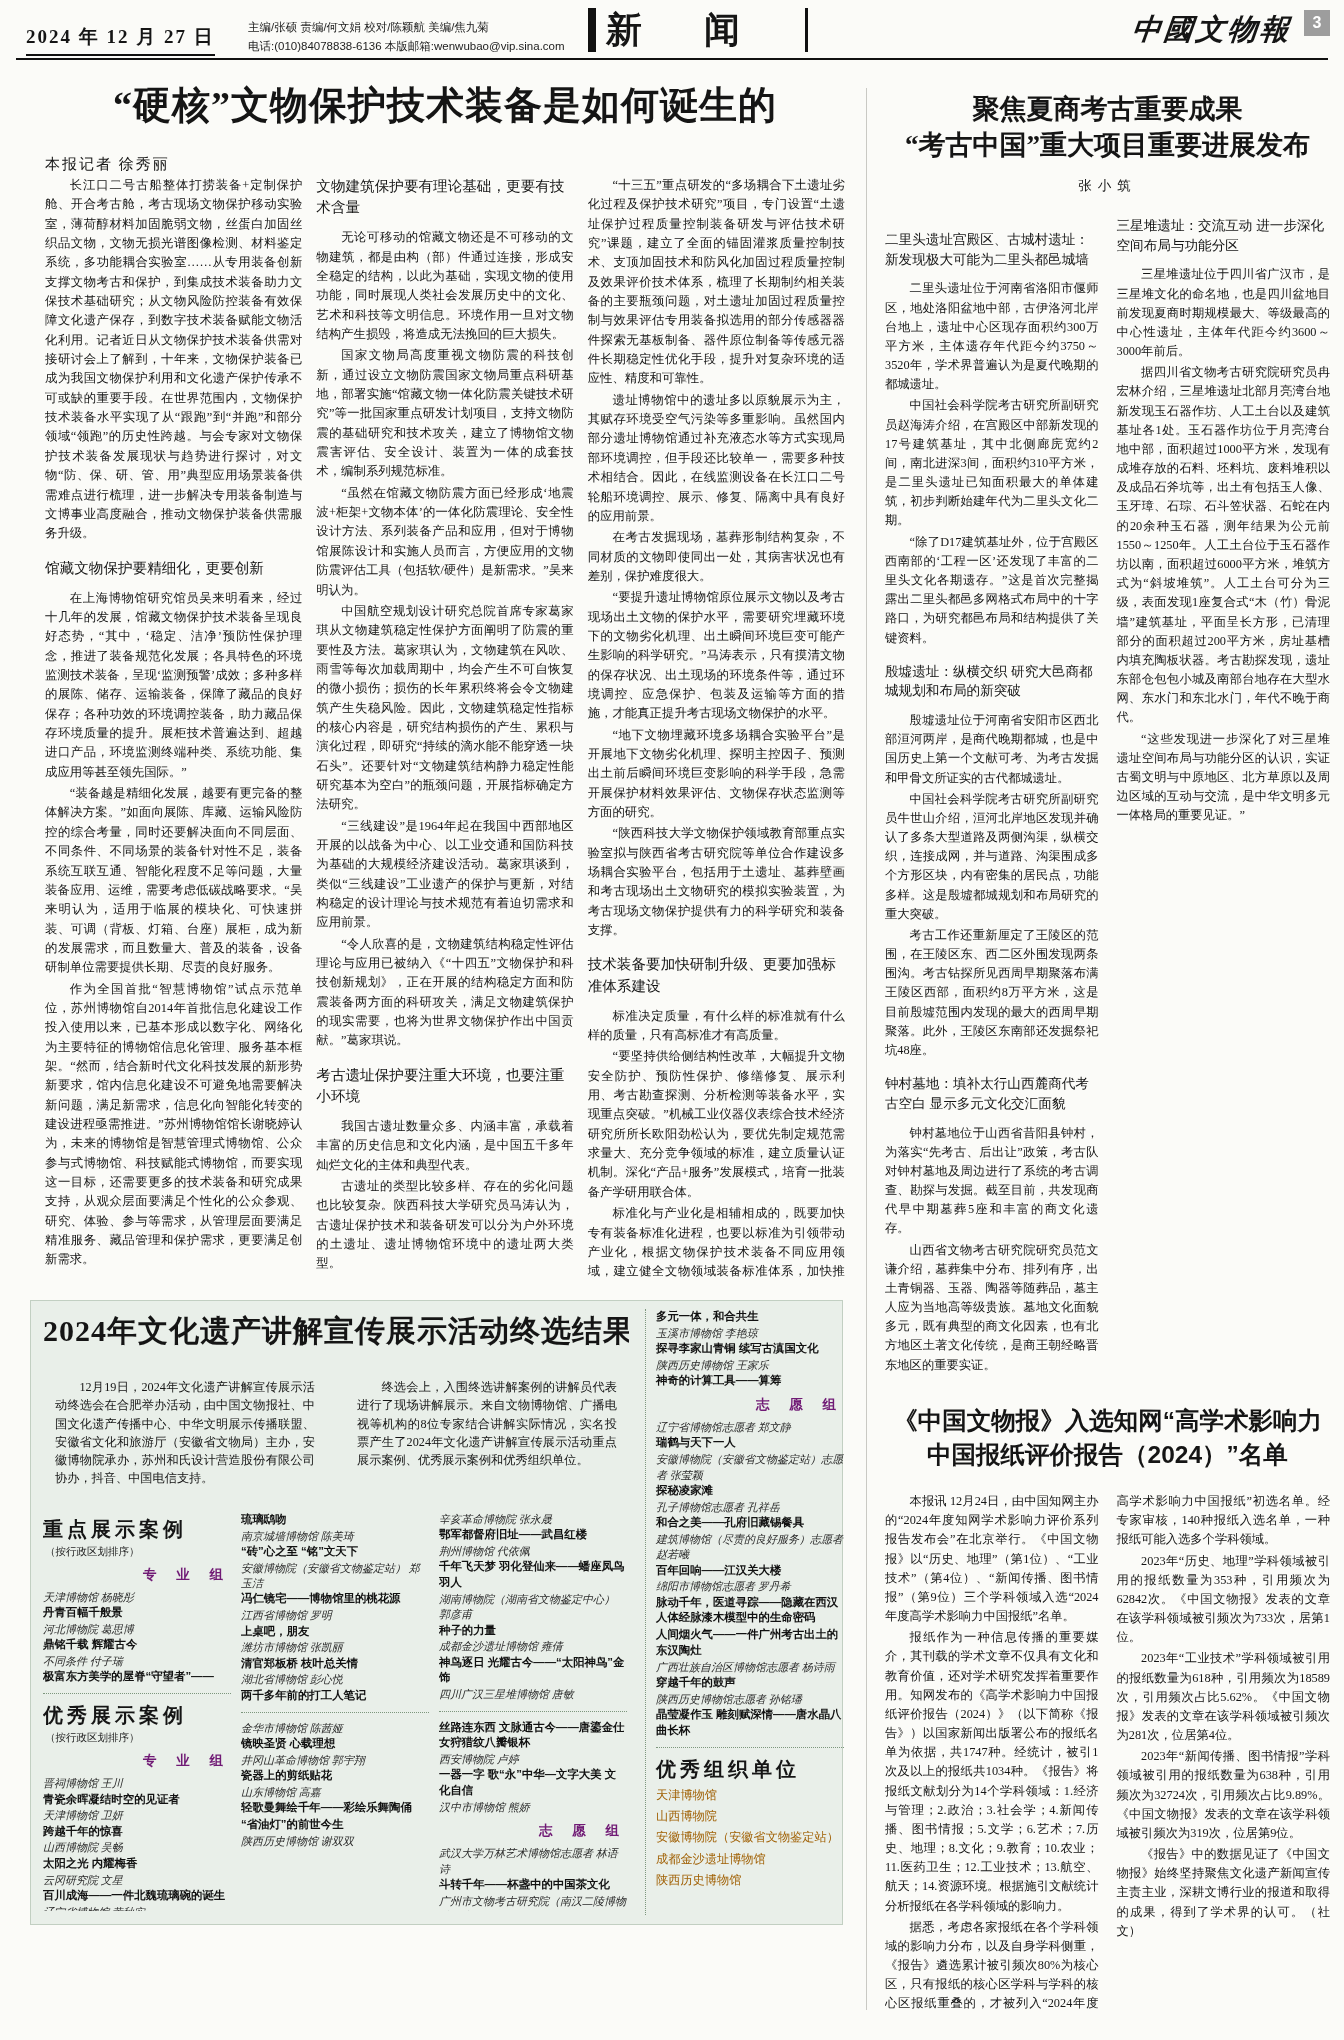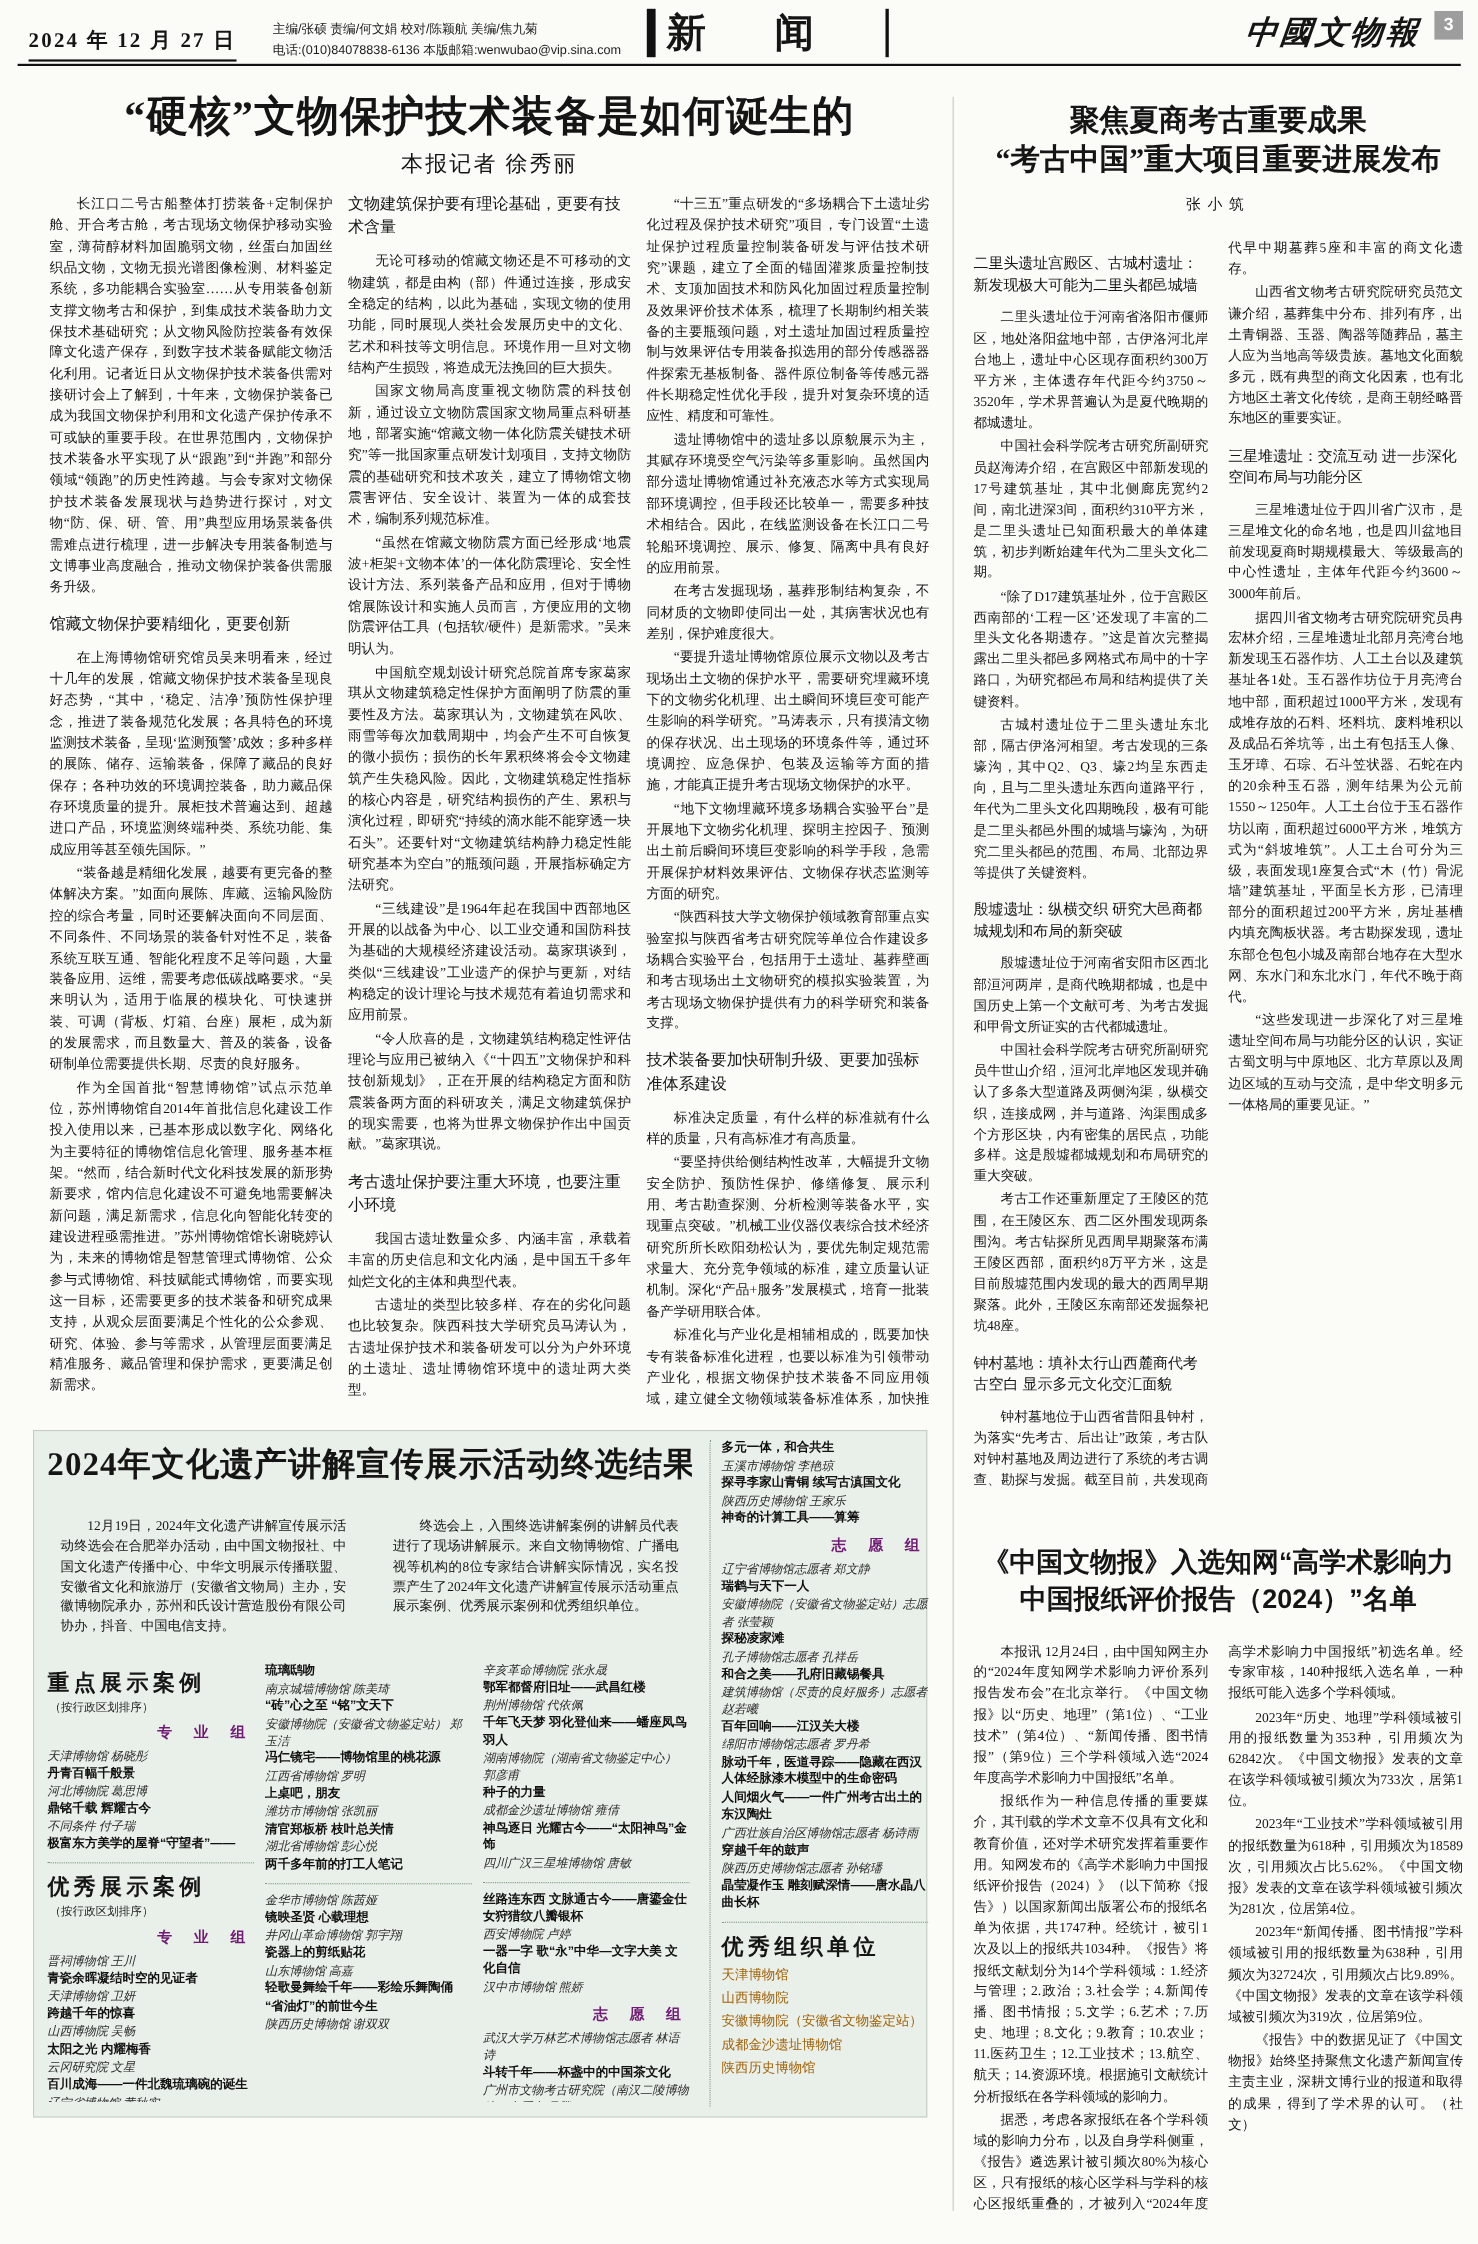--- a/index.html
+++ b/index.html
@@ -17,21 +17,21 @@
   #nw-wrap{position:absolute;left:588px;top:4px;width:220px;height:52px;}
   .nw-bar-l{position:absolute;left:0;top:4px;width:8px;height:44px;background:#111;}
   .nw-bar-r{position:absolute;right:0;top:4px;width:3px;height:44px;background:#111;}
   #nw-title{position:absolute;left:18px;top:2px;font-size:36px;font-weight:900;letter-spacing:26px;font-family:"Liberation Sans","DejaVu Sans",sans-serif;}
   #masthead{position:absolute;right:52px;top:10px;font-size:29px;font-weight:bold;font-style:italic;letter-spacing:3px;transform:skewX(-6deg);}
   #pageno{position:absolute;right:14px;top:10px;width:26px;height:26px;background:#9d9d9d;color:#fff;
     font-size:16px;font-weight:bold;text-align:center;line-height:26px;font-family:"Liberation Sans","DejaVu Sans",sans-serif;}
   
   #main-art{position:absolute;left:45px;top:80px;width:800px;}
   #main-headline{font-size:38px;font-weight:bold;text-align:center;letter-spacing:1px;white-space:nowrap;}
-  #main-byline{font-size:20px;text-align:center;margin-top:4px;letter-spacing:2px;}
+  #main-byline{font-size:15px;text-align:left;margin-top:24px;letter-spacing:2px;}
   #main-body{position:absolute;left:45px;top:176px;width:800px;height:1118px;overflow:hidden;
     column-count:3;column-gap:14px;column-fill:auto;}
   .para{font-size:12.4px;line-height:1.56;text-align:justify;text-indent:2em;margin:0 0 2px 0;}
   .sub-h{font-family:"Liberation Sans","DejaVu Sans",sans-serif;font-size:14.6px;font-weight:normal;
     margin:14px 0 10px 0;line-height:1.45;break-inside:avoid;}
   
   #vsep{position:absolute;left:866px;top:88px;width:0;height:1922px;border-left:1px solid #c9c9c4;}
   
   #right-art{position:absolute;left:885px;top:92px;width:445px;}
   .r-hl{font-size:27px;font-weight:bold;text-align:center;line-height:1.32;white-space:nowrap;}
@@ -121,21 +121,20 @@
 <div id="right-art">
   <div class="r-hl">聚焦夏商考古重要成果</div>
   <div class="r-hl">“考古中国”重大项目重要进展发布</div>
   <div id="right-byline">张小筑</div>
 </div>
 <div id="right-body">
     <div class="sub-h">二里头遗址宫殿区、古城村遗址：新发现极大可能为二里头都邑城墙</div>
     <p class="para">二里头遗址位于河南省洛阳市偃师区，地处洛阳盆地中部，古伊洛河北岸台地上，遗址中心区现存面积约300万平方米，主体遗存年代距今约3750～3520年，学术界普遍认为是夏代晚期的都城遗址。</p>
     <p class="para">中国社会科学院考古研究所副研究员赵海涛介绍，在宫殿区中部新发现的17号建筑基址，其中北侧廊庑宽约2间，南北进深3间，面积约310平方米，是二里头遗址已知面积最大的单体建筑，初步判断始建年代为二里头文化二期。</p>
     <p class="para">“除了D17建筑基址外，位于宫殿区西南部的‘工程一区’还发现了丰富的二里头文化各期遗存。”这是首次完整揭露出二里头都邑多网格式布局中的十字路口，为研究都邑布局和结构提供了关键资料。</p>
-    <p class="para">古城村遗址位于二里头遗址东北部，隔古伊洛河相望。考古发现的三条壕沟，其中Q2、Q3、壕2均呈东西走向，且与二里头遗址东西向道路平行，年代为二里头文化四期晚段，极有可能是二里头都邑外围的城墙与壕沟，为研究二里头都邑的范围、布局、北部边界等提供了关键资料。</p>
     <div class="sub-h">殷墟遗址：纵横交织 研究大邑商都城规划和布局的新突破</div>
     <p class="para">殷墟遗址位于河南省安阳市区西北部洹河两岸，是商代晚期都城，也是中国历史上第一个文献可考、为考古发掘和甲骨文所证实的古代都城遗址。</p>
     <p class="para">中国社会科学院考古研究所副研究员牛世山介绍，洹河北岸地区发现并确认了多条大型道路及两侧沟渠，纵横交织，连接成网，并与道路、沟渠围成多个方形区块，内有密集的居民点，功能多样。这是殷墟都城规划和布局研究的重大突破。</p>
     <p class="para">考古工作还重新厘定了王陵区的范围，在王陵区东、西二区外围发现两条围沟。考古钻探所见西周早期聚落布满王陵区西部，面积约8万平方米，这是目前殷墟范围内发现的最大的西周早期聚落。此外，王陵区东南部还发掘祭祀坑48座。</p>
     <div class="sub-h">钟村墓地：填补太行山西麓商代考古空白 显示多元文化交汇面貌</div>
     <p class="para">钟村墓地位于山西省昔阳县钟村，为落实“先考古、后出让”政策，考古队对钟村墓地及周边进行了系统的考古调查、勘探与发掘。截至目前，共发现商代早中期墓葬5座和丰富的商文化遗存。</p>
     <p class="para">山西省文物考古研究院研究员范文谦介绍，墓葬集中分布、排列有序，出土青铜器、玉器、陶器等随葬品，墓主人应为当地高等级贵族。墓地文化面貌多元，既有典型的商文化因素，也有北方地区土著文化传统，是商王朝经略晋东地区的重要实证。</p>
     <div class="sub-h">三星堆遗址：交流互动 进一步深化空间布局与功能分区</div>
     <p class="para">三星堆遗址位于四川省广汉市，是三星堆文化的命名地，也是四川盆地目前发现夏商时期规模最大、等级最高的中心性遗址，主体年代距今约3600～3000年前后。</p>
     <p class="para">据四川省文物考古研究院研究员冉宏林介绍，三星堆遗址北部月亮湾台地新发现玉石器作坊、人工土台以及建筑基址各1处。玉石器作坊位于月亮湾台地中部，面积超过1000平方米，发现有成堆存放的石料、坯料坑、废料堆积以及成品石斧坑等，出土有包括玉人像、玉牙璋、石琮、石斗笠状器、石蛇在内的20余种玉石器，测年结果为公元前1550～1250年。人工土台位于玉石器作坊以南，面积超过6000平方米，堆筑方式为“斜坡堆筑”。人工土台可分为三级，表面发现1座复合式“木（竹）骨泥墙”建筑基址，平面呈长方形，已清理部分的面积超过200平方米，房址基槽内填充陶板状器。考古勘探发现，遗址东部仓包包小城及南部台地存在大型水网、东水门和东北水门，年代不晚于商代。</p>

